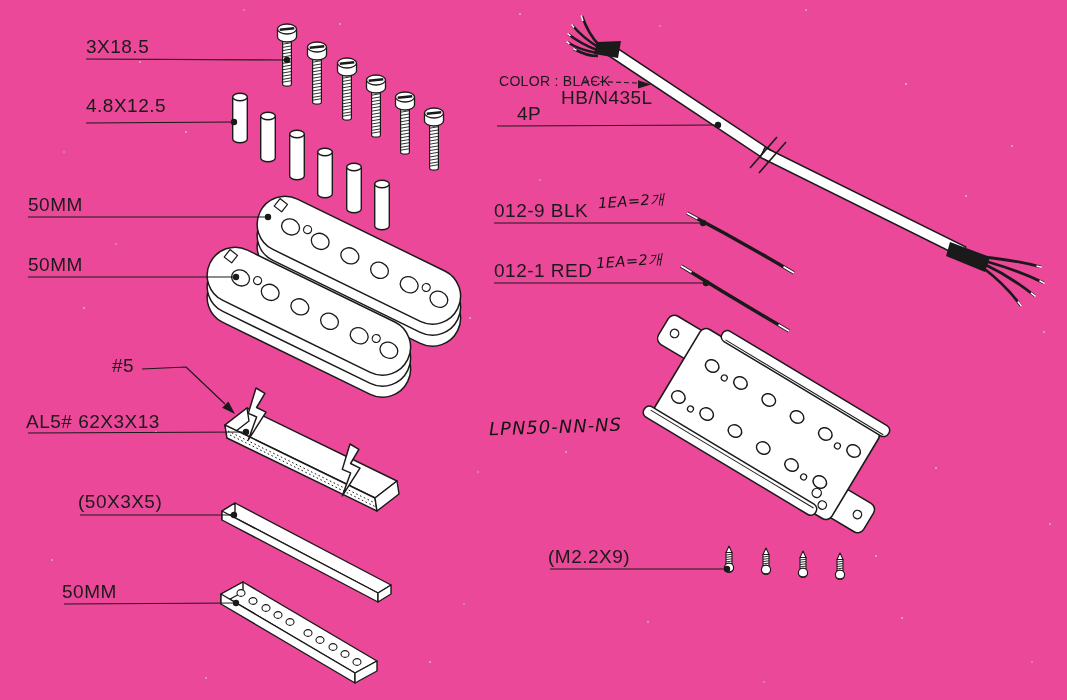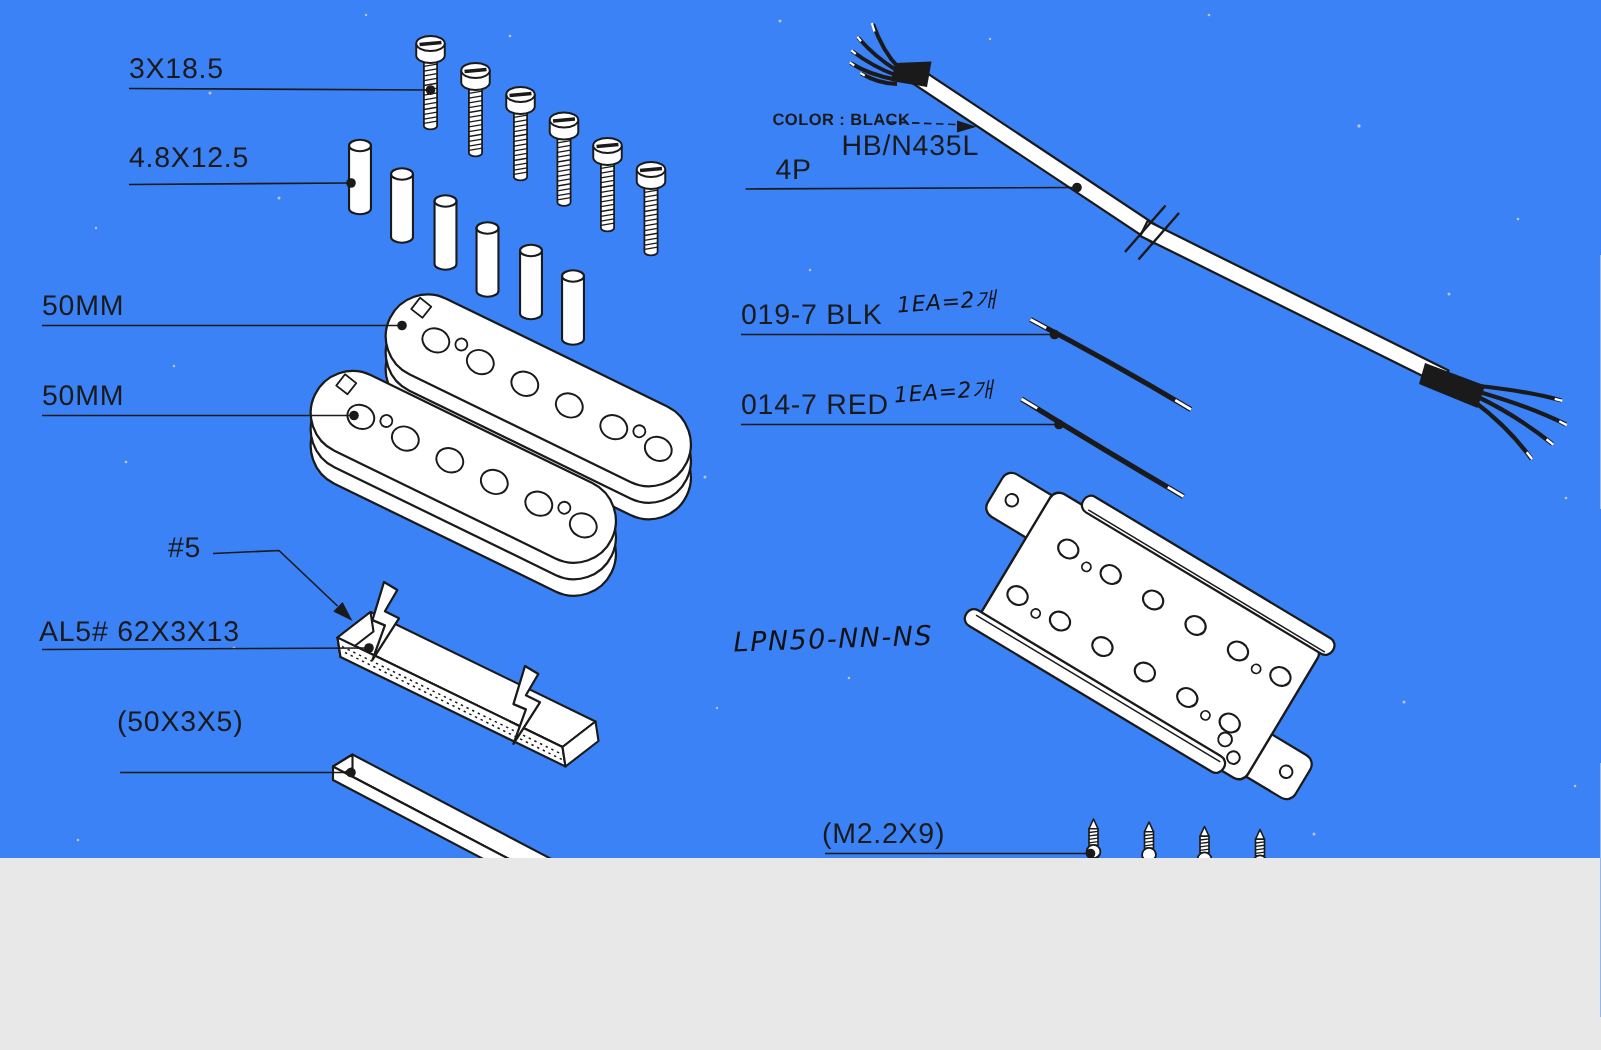--- a/index.html
+++ b/index.html
@@ -1,26 +1,26 @@
 <!DOCTYPE html>
 <html><head>
 <meta charset="utf-8">
 <style>
   html,body { margin:0; padding:0; background:#e8e8e8; }
   .canvas {
-    position:relative; width:1067px; height:572px;
-    background:#3b82f6; overflow:hidden;
+    position:relative; width:1067px; height:700px;
+    background:#ec4899; overflow:hidden;
     font-family:"Liberation Sans", sans-serif; color:#1a1a1a;
   }
   .art { position:absolute; left:0; top:0; }
   .lbl {
     position:absolute; font-size:19px; letter-spacing:0.5px;
     white-space:nowrap; color:#1a1a1a; line-height:1.1;
   }
-  .lbl.small { font-size:11px; font-weight:bold; letter-spacing:0.3px;margin-left:16px; }
+  .lbl.small { font-size:14px; font-weight:normal; letter-spacing:0.3px; }
   .hand {
     position:absolute; white-space:nowrap; color:#111;
     font-family:"DejaVu Sans", sans-serif; font-style:italic;
     font-size:14.5px; letter-spacing:0.5px; transform:rotate(-4deg);
   }
   .hand.big { font-size:18px; letter-spacing:1px; transform:rotate(-2deg); }
 </style>
 </head>
 <body>
 
@@ -276,26 +276,26 @@
         <circle cx="727" cy="569" r="3.2" fill="#1a1a1a" stroke="none"></circle>
   </g>
 </svg>
 
 <div class="lbl" style="left:86px; top:37px">3X18.5</div>
 <div class="lbl" style="left:86px; top:96px">4.8X12.5</div>
 <div class="lbl" style="left:28px; top:195px">50MM</div>
 <div class="lbl" style="left:28px; top:255px">50MM</div>
 <div class="lbl" style="left:112px; top:356px">#5</div>
 <div class="lbl" style="left:26px; top:412px">AL5# 62X3X13</div>
-<div class="lbl" style="left:78px; top:472px">(50X3X5)</div>
+<div class="lbl" style="left:78px; top:492px">(50X3X5)</div>
 <div class="lbl" style="left:62px; top:582px">50MM</div>
 <div class="lbl small" style="left:499px; top:74px">COLOR : BLACK</div>
 <div class="lbl" style="left:517px; top:104px">4P</div>
 <div class="lbl" style="left:561px; top:88px">HB/N435L</div>
-<div class="lbl" style="left:494px; top:201px">019-7 BLK</div>
-<div class="lbl" style="left:494px; top:261px">014-7 RED</div>
+<div class="lbl" style="left:494px; top:201px">012-9 BLK</div>
+<div class="lbl" style="left:494px; top:261px">012-1 RED</div>
 <div class="lbl" style="left:548px; top:547px">(M2.2X9)</div>
 
 <div class="hand" style="left:598px; top:192px">1EA=2개</div>
 <div class="hand" style="left:596px; top:252px">1EA=2개</div>
 <div class="hand big" style="left:489px; top:416px">LPN50-NN-NS</div>
 
 </div>
 
 </body></html>

